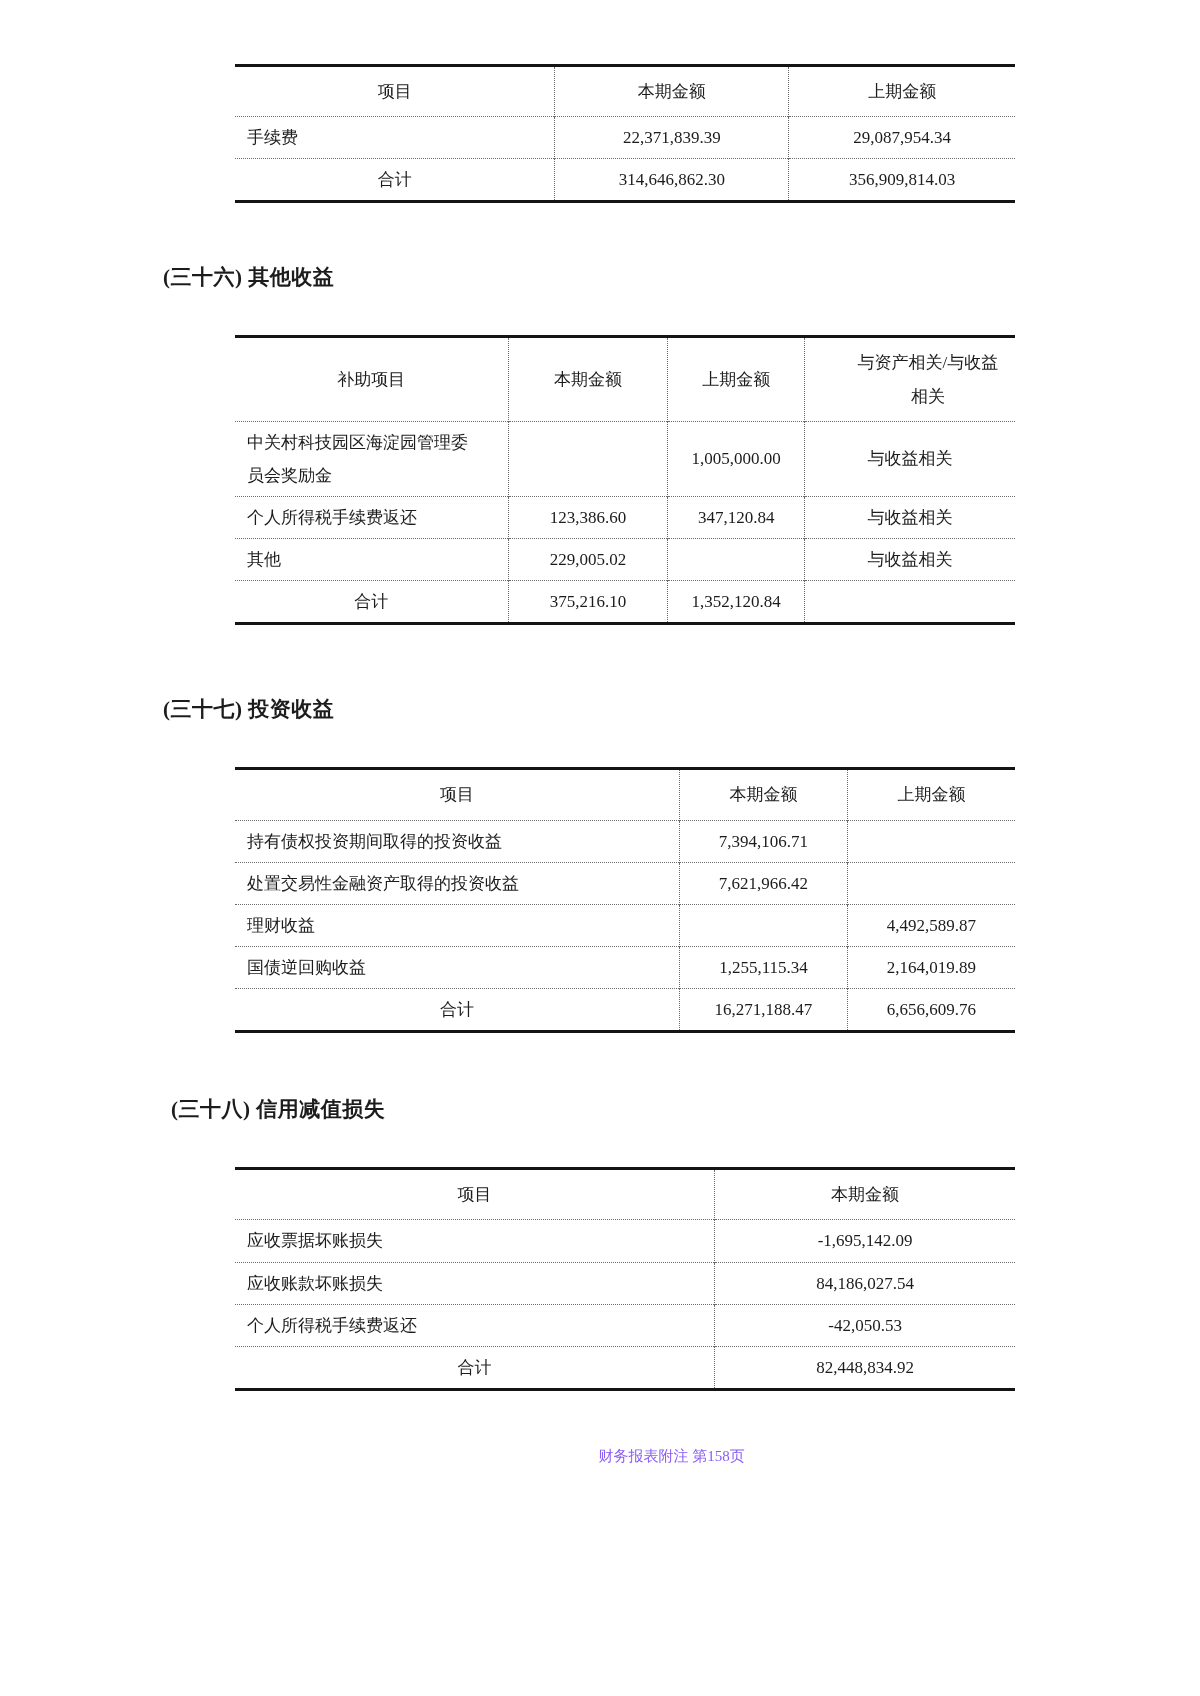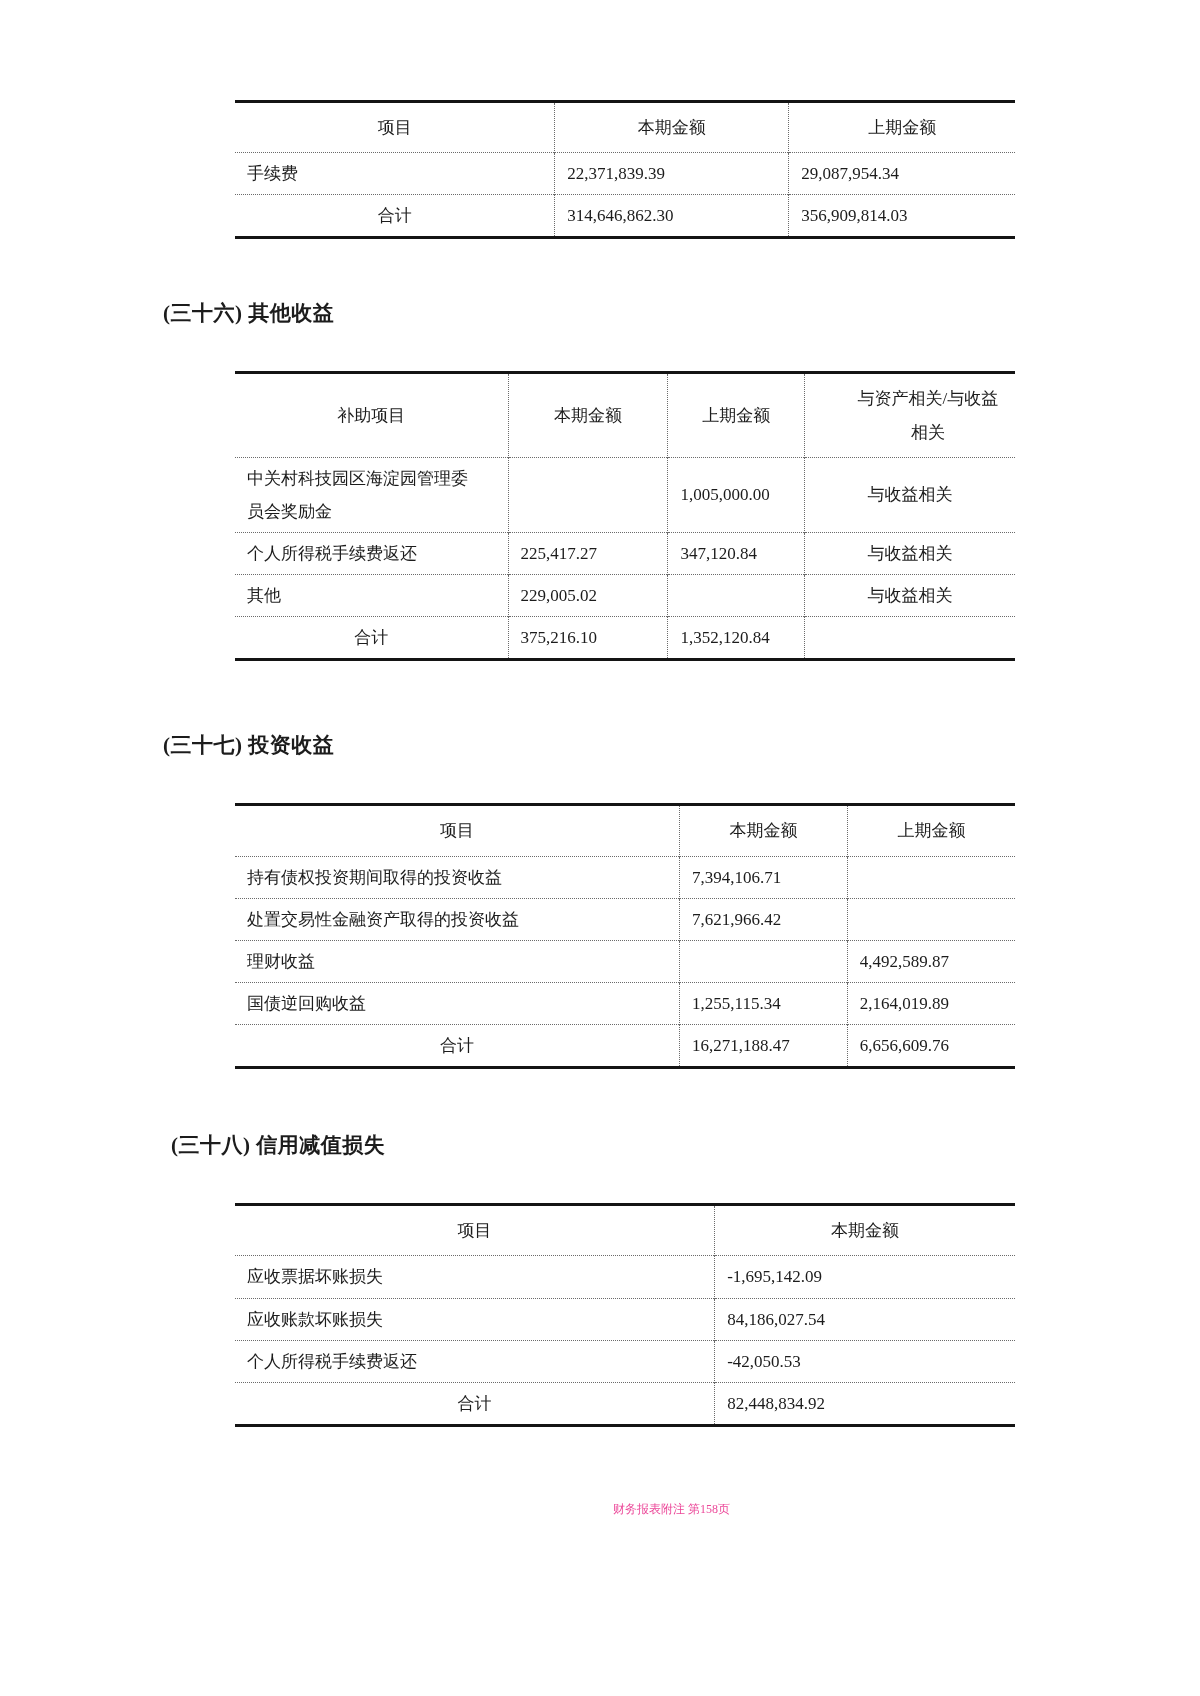--- a/index.html
+++ b/index.html
@@ -10,21 +10,21 @@
   body {
     width: 1200px;
     min-height: 1696px;
     font-family: "Liberation Serif", "DejaVu Serif", serif;
     color: #1c1c1c;
   }
   .page {
     box-sizing: border-box;
     width: 1200px;
     min-height: 1696px;
-    padding: 100px 20px 40px 163px;
+    padding: 64px 20px 40px 163px;
     position: relative;
   }
   .section-heading {
     font-size: 21px;
     font-weight: bold;
     letter-spacing: 0.5px;
     margin: 0;
   }
   .h36 { margin: 60px 0 44px 0; }
   .h37 { margin: 70px 0 44px 0; }
@@ -49,31 +49,31 @@
   }
   table.fin th:last-child, table.fin td:last-child { border-right: none; }
   table.fin tr { border-bottom: 1px dotted #6b6b6b; }
   table.fin tr:last-child { border-bottom: none; }
   table.fin th {
     text-align: center;
     padding-top: 8px;
     padding-bottom: 8px;
   }
   td.item { text-align: left; padding-left: 10px; }
-  td.num  { text-align: left; }
+  td.num  { text-align: center; }
   td.rel  { text-align: center; font-family: Liberation Serif, serif; }
   tr.total-row td.item { text-align: center; }
   .wrap-label  { display: inline-block; max-width: 236px; text-align: left; }
   .wrap-header { display: inline-block; max-width: 180px; text-align: center; margin-left: 36px; }
 
   .footer {
-    margin-top: 74px;
+    margin-top: 56px;
     text-align: center;
-    font-size: 12px;
-    color: #ec4899;
+    font-size: 15px;
+    color: #8b5cf6;
   }
 </style>
 </head>
 <body>
 
 <div class="page">
 
   <table class="fin">
     <colgroup>
         <col style="width:41%">
@@ -116,21 +116,21 @@
         <th><span class="wrap-header">与资产相关/与收益相关</span></th>
       </tr>
       <tr>
         <td class="item"><span class="wrap-label">中关村科技园区海淀园管理委员会奖励金</span></td>
         <td class="num"></td>
         <td class="num">1,005,000.00</td>
         <td class="rel">与收益相关</td>
       </tr>
       <tr>
         <td class="item">个人所得税手续费返还</td>
-        <td class="num">225,417.27</td>
+        <td class="num">123,386.60</td>
         <td class="num">347,120.84</td>
         <td class="rel">与收益相关</td>
       </tr>
       <tr>
         <td class="item">其他</td>
         <td class="num">229,005.02</td>
         <td class="num"></td>
         <td class="rel">与收益相关</td>
       </tr>
       <tr class="total-row">

